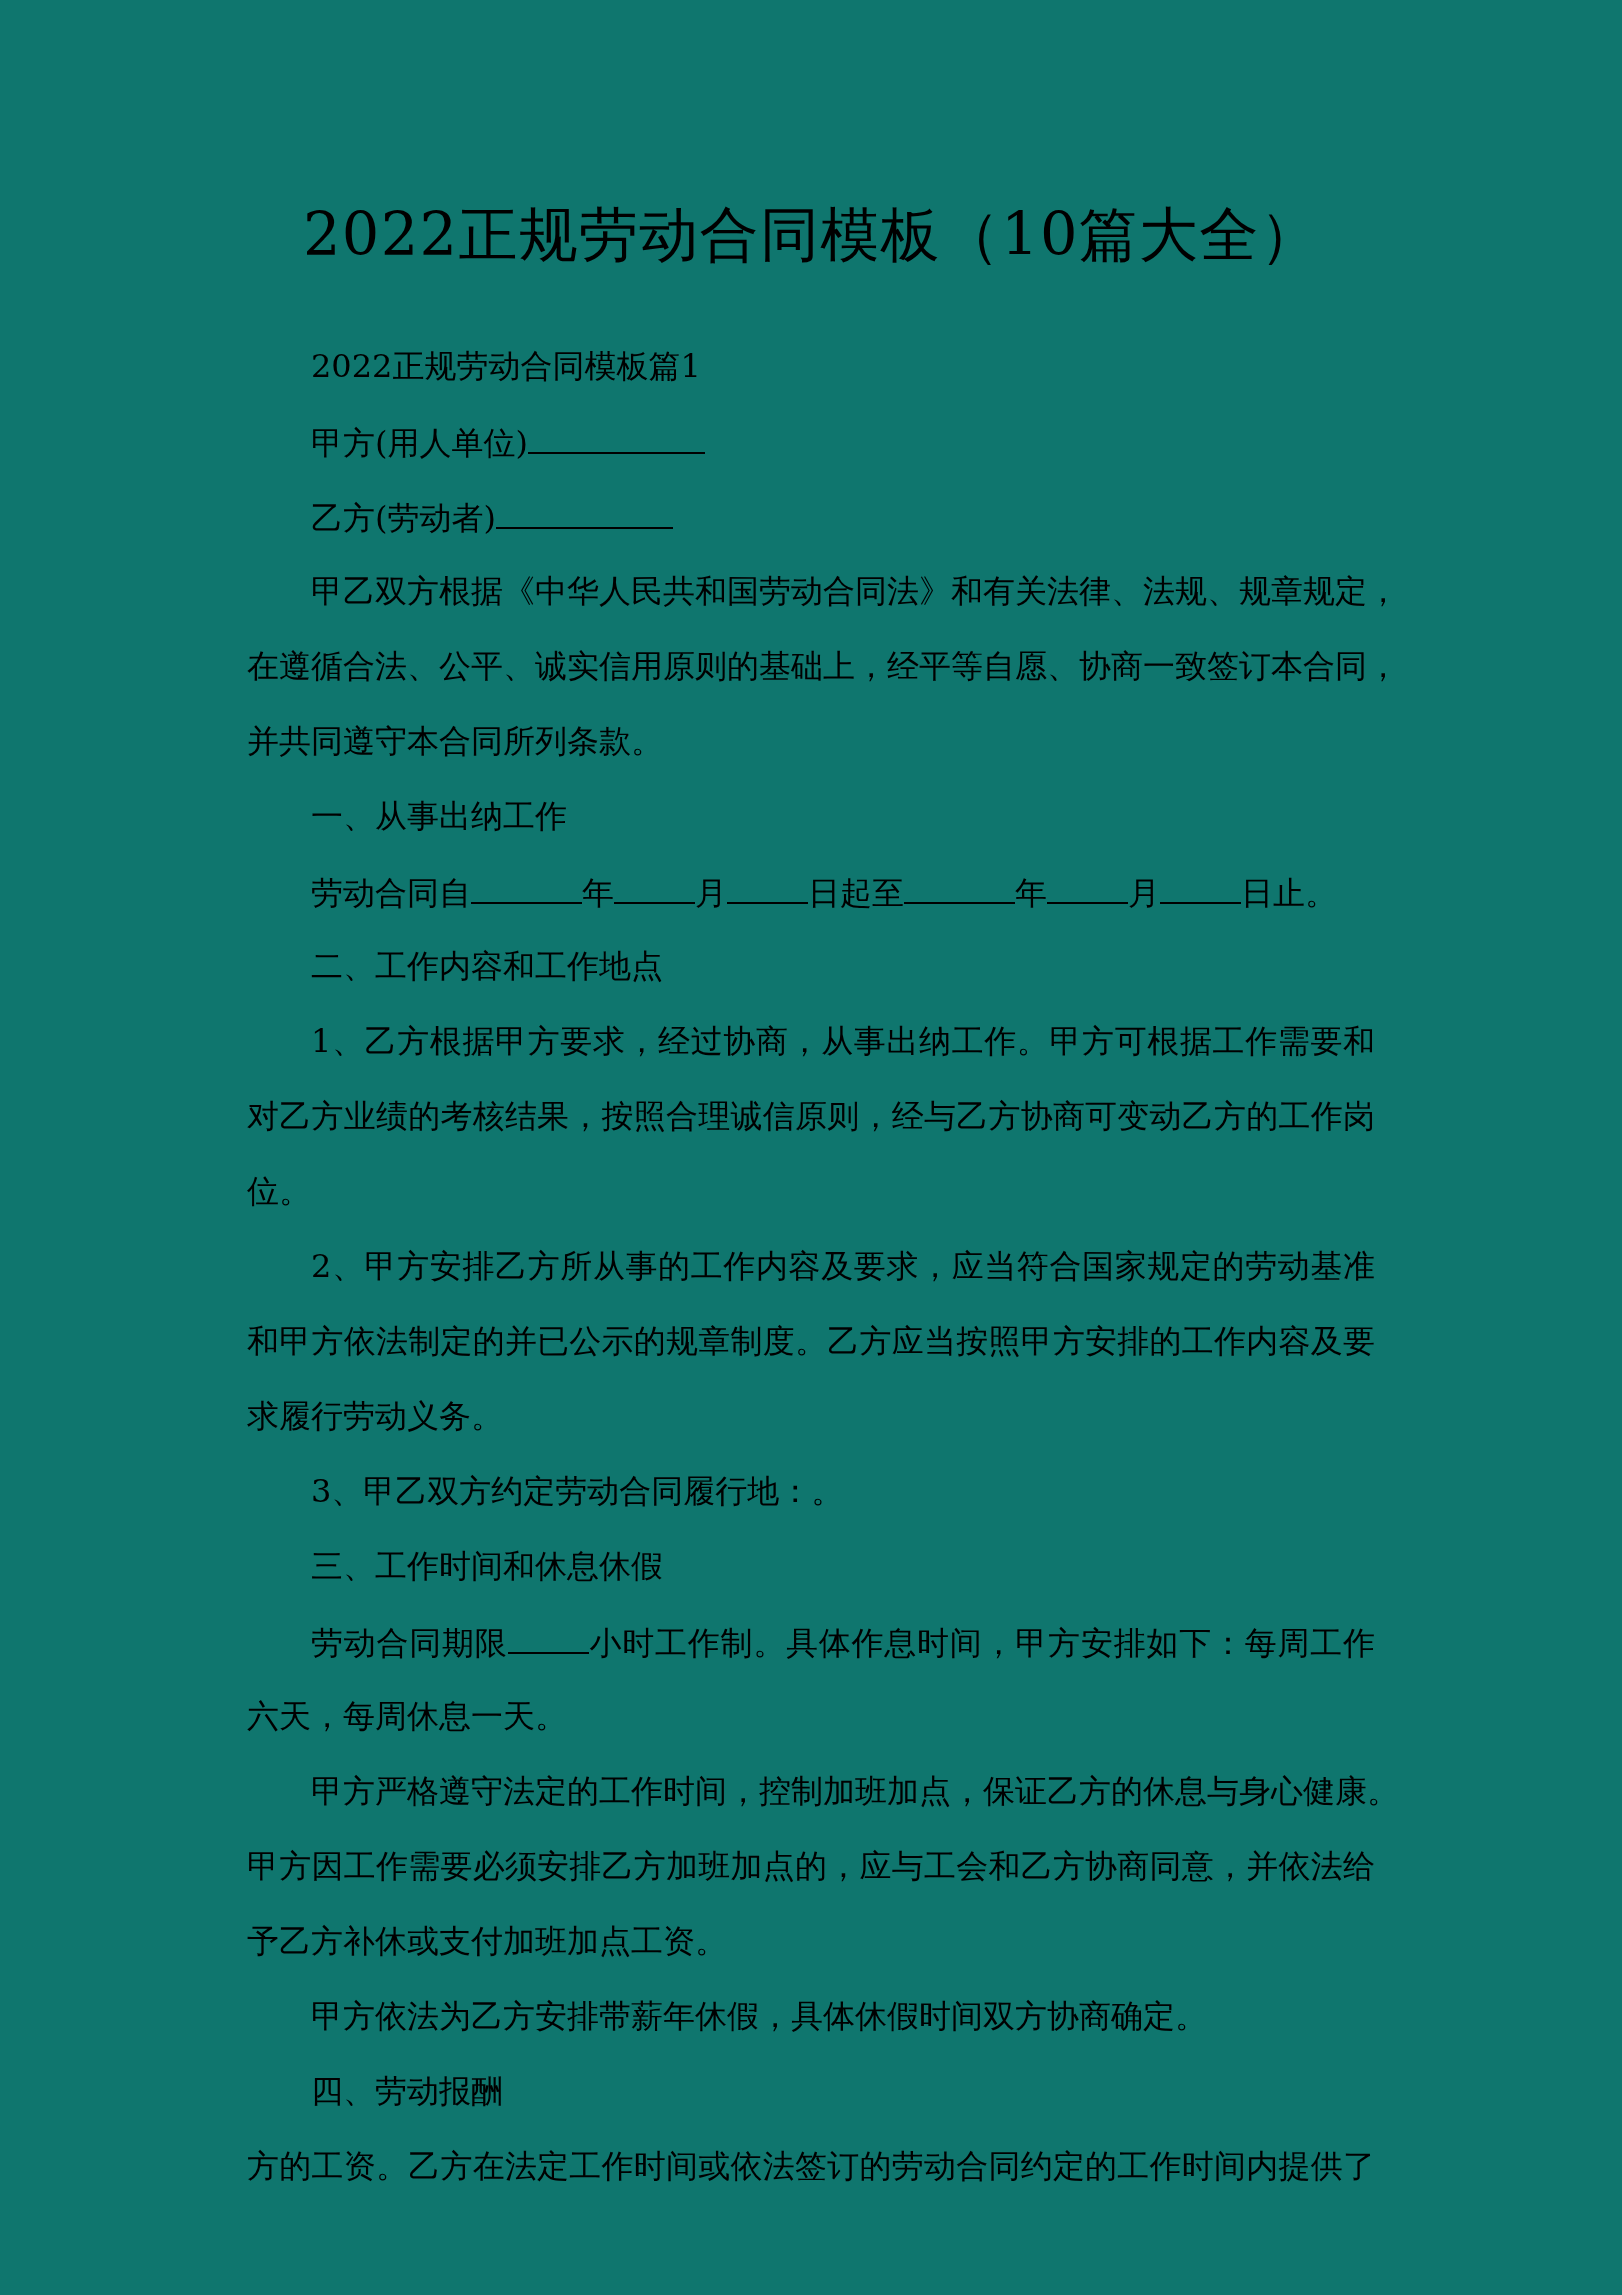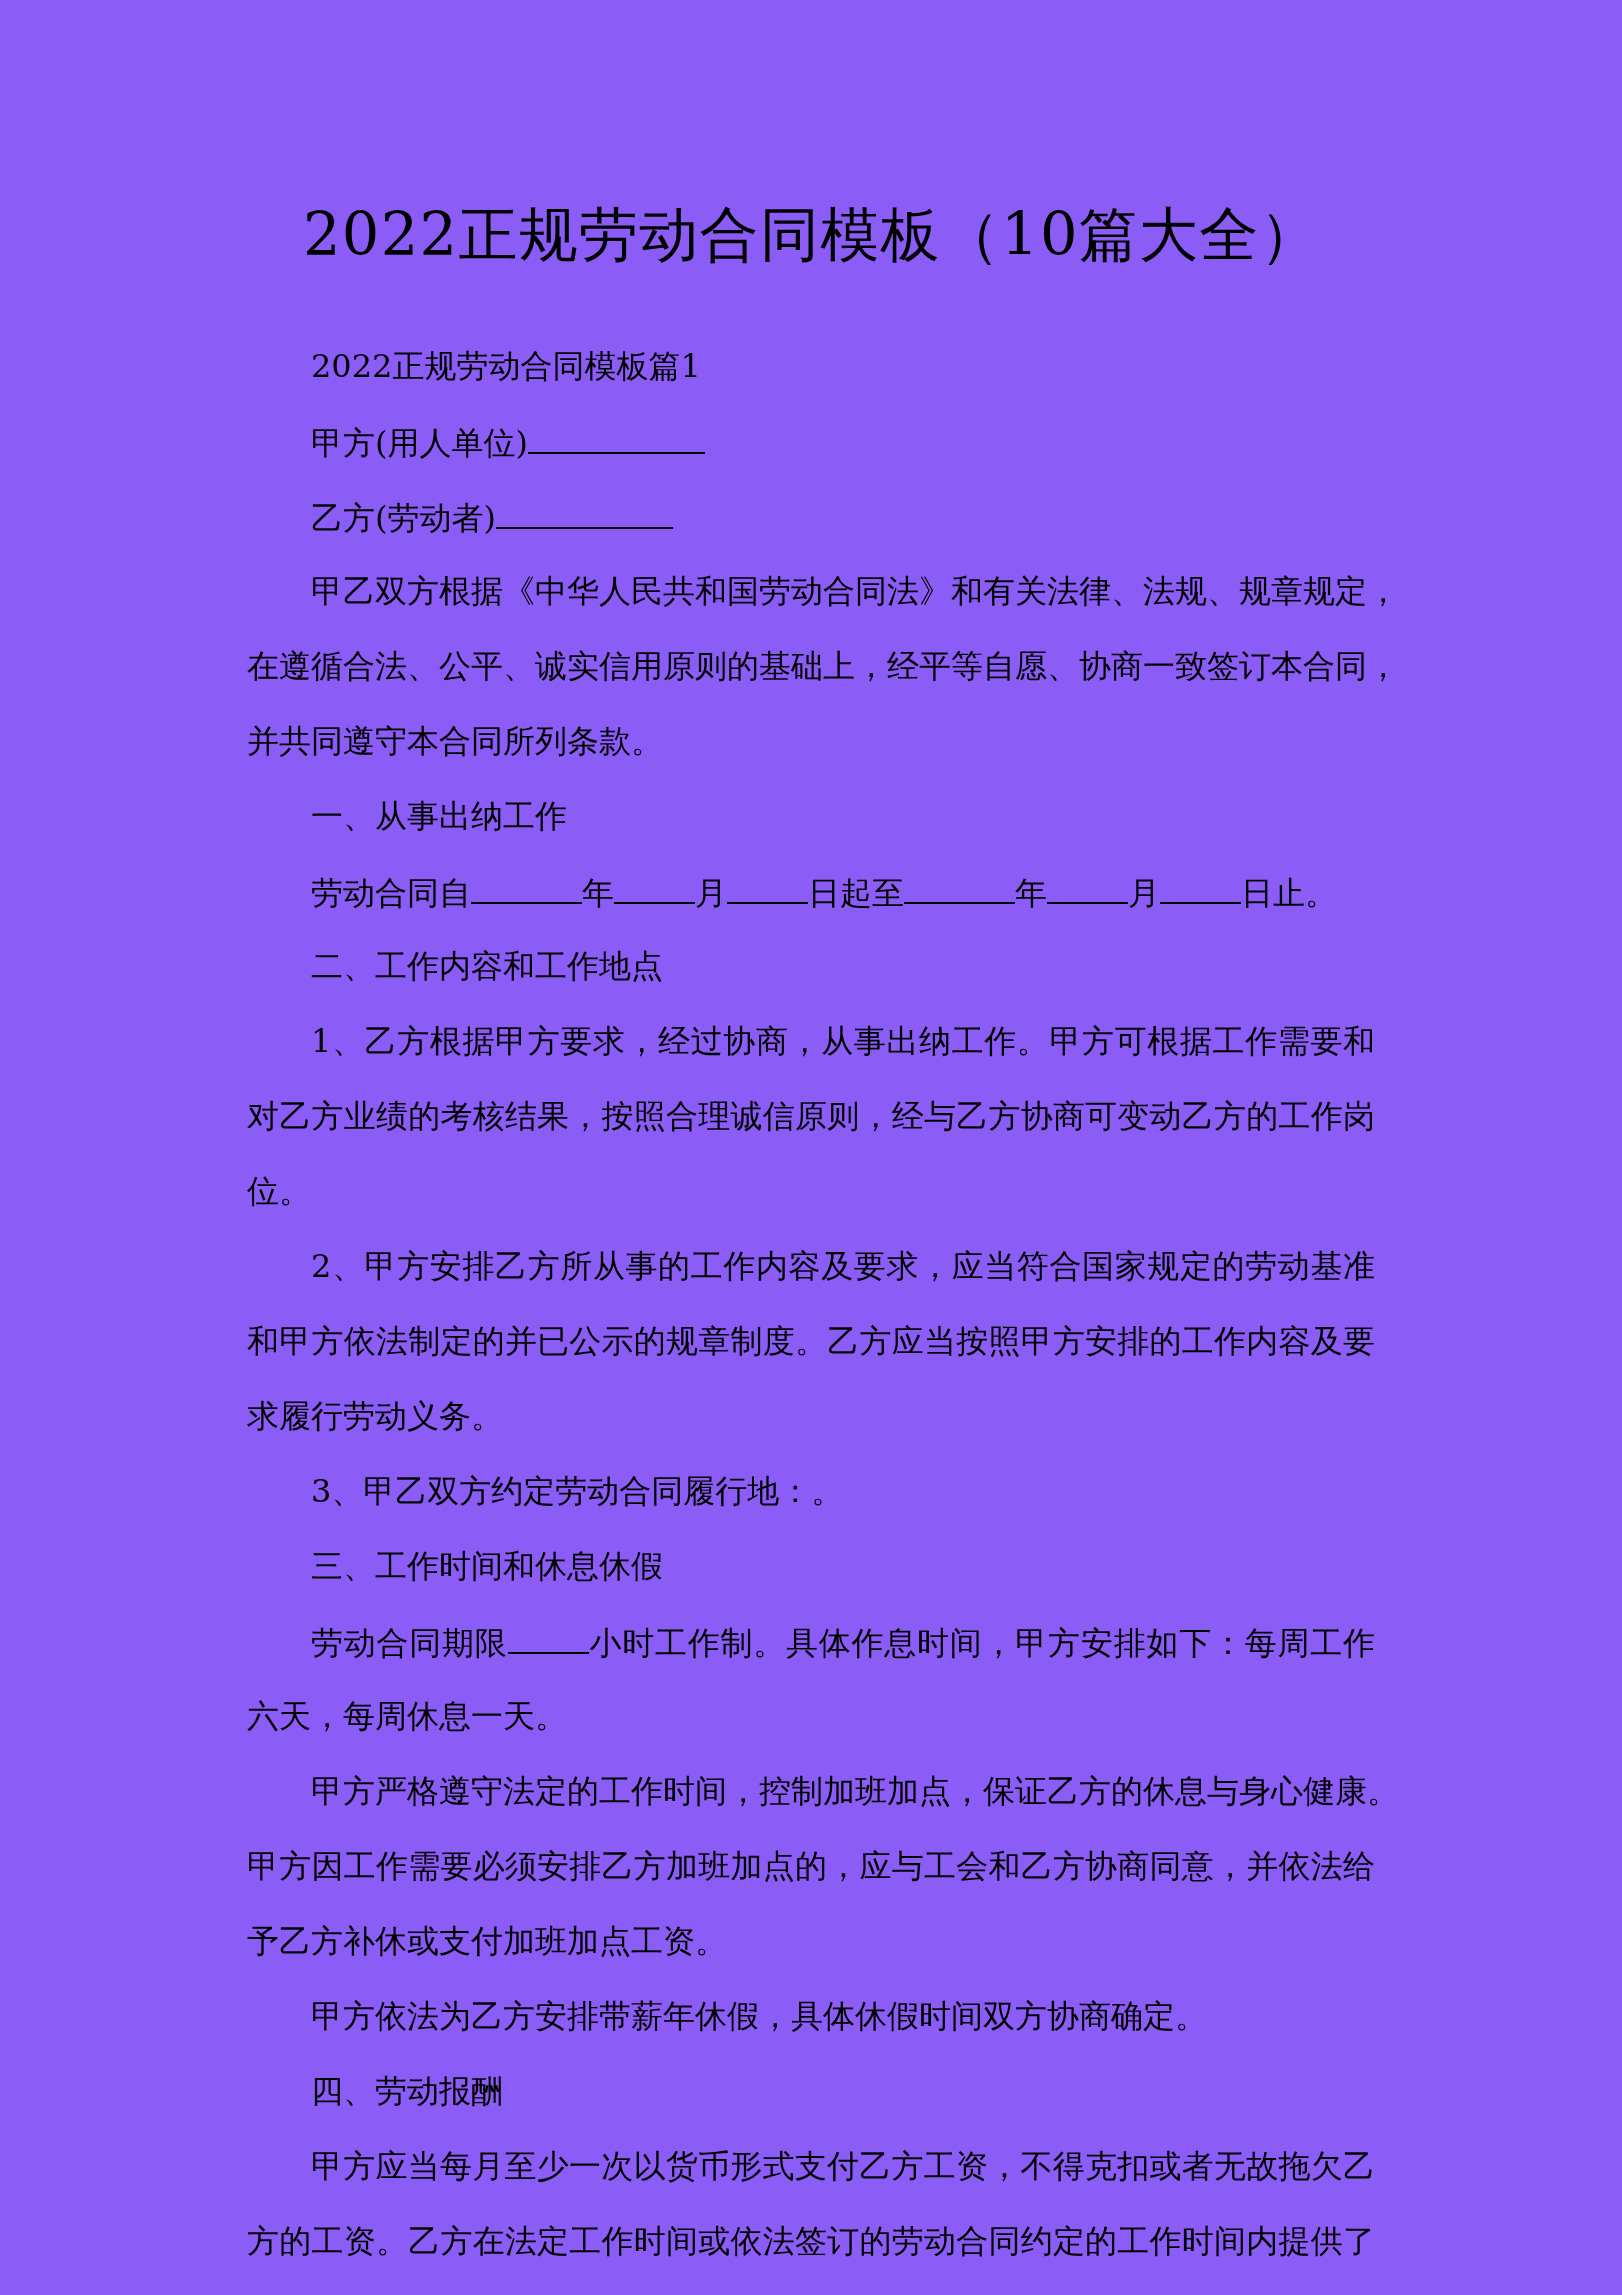--- a/index.html
+++ b/index.html
@@ -14,21 +14,21 @@
     overflow: hidden;
     font-family: "DejaVu Serif", "Liberation Serif", serif;
     color: #000000;
   }
   .page {
     position: absolute;
     left: 0;
     top: 0;
     width: 1623px;
     height: 2295px;
-    background: #8b5cf6;
+    background: #0f766e;
   }
   .title {
     position: absolute;
     left: 0;
     width: 1623px;
     top: 195px;
     text-align: center;
     font-size: 59px;
     line-height: 79px;
     font-weight: normal;
@@ -110,18 +110,17 @@
     <div class="line indent">
       <span>劳动合同期限</span><span class="blank w-hours"></span><span>小时工作制。具体作息时间，甲方安排如下：每周工作</span>
     </div>
     <div class="line last">六天，每周休息一天。</div>
     <div class="line indent">甲方严格遵守法定的工作时间，控制加班加点，保证乙方的休息与身心健康。</div>
     <div class="line">甲方因工作需要必须安排乙方加班加点的，应与工会和乙方协商同意，并依法给</div>
     <div class="line last">予乙方补休或支付加班加点工资。</div>
     <div class="line short indent">甲方依法为乙方安排带薪年休假，具体休假时间双方协商确定。</div>
 
     <div class="line short indent">四、劳动报酬</div>
-    <div class="line indent">甲方应当每月至少一次以货币形式支付乙方工资，不得克扣或者无故拖欠乙</div>
     <div class="line">方的工资。乙方在法定工作时间或依法签订的劳动合同约定的工作时间内提供了</div>
 
   </div>
 </div>
 
 
 </body></html>

